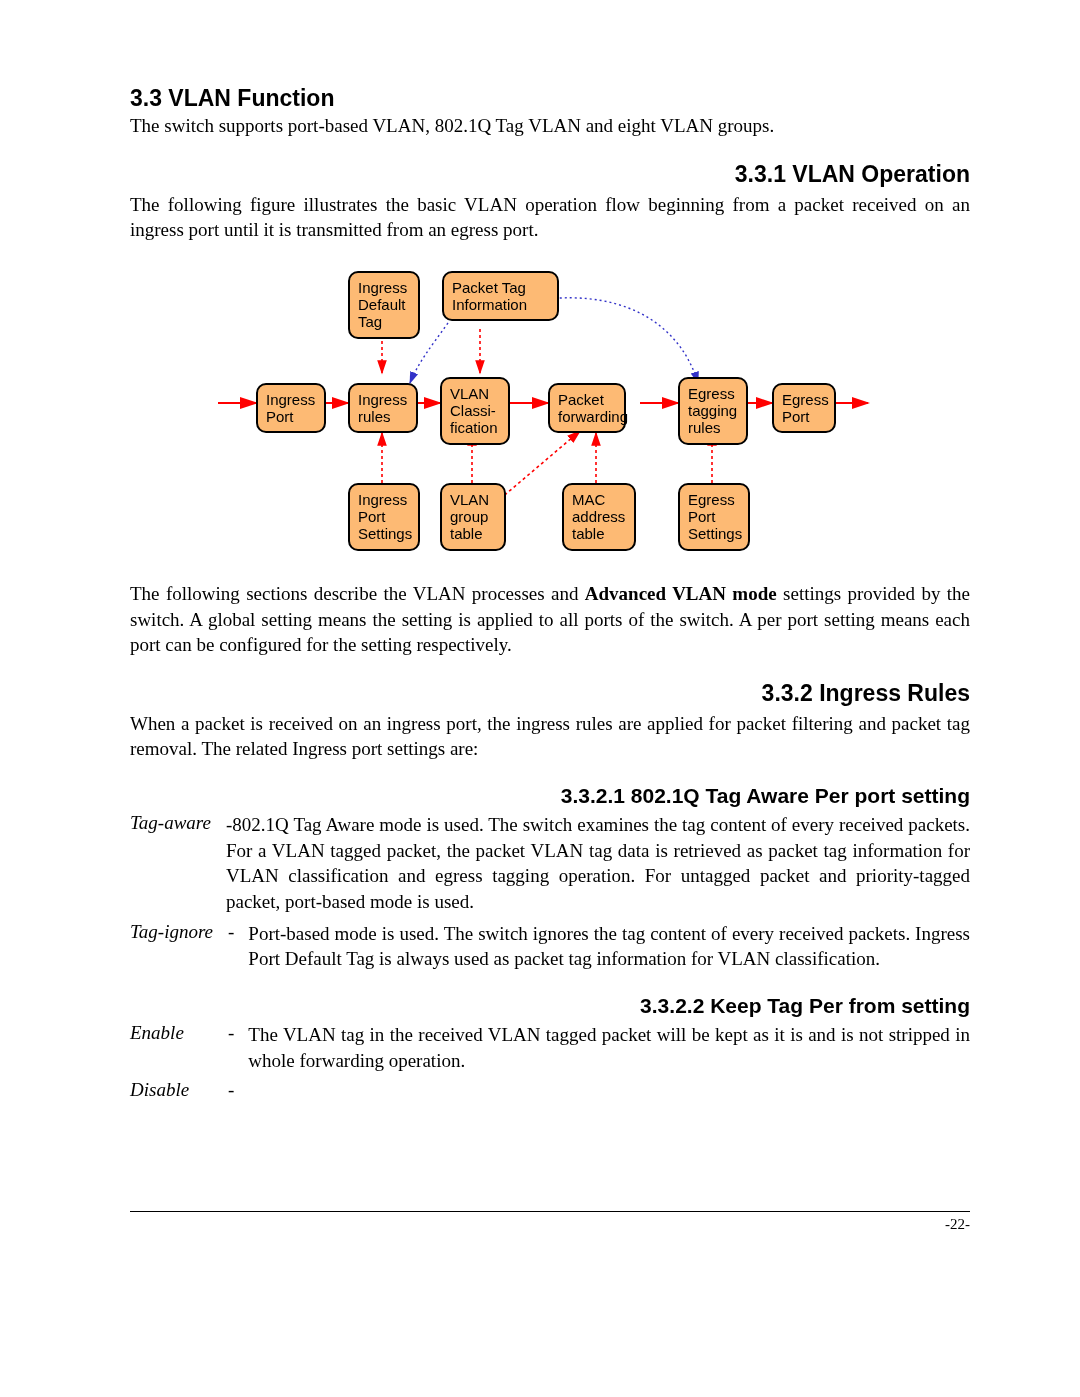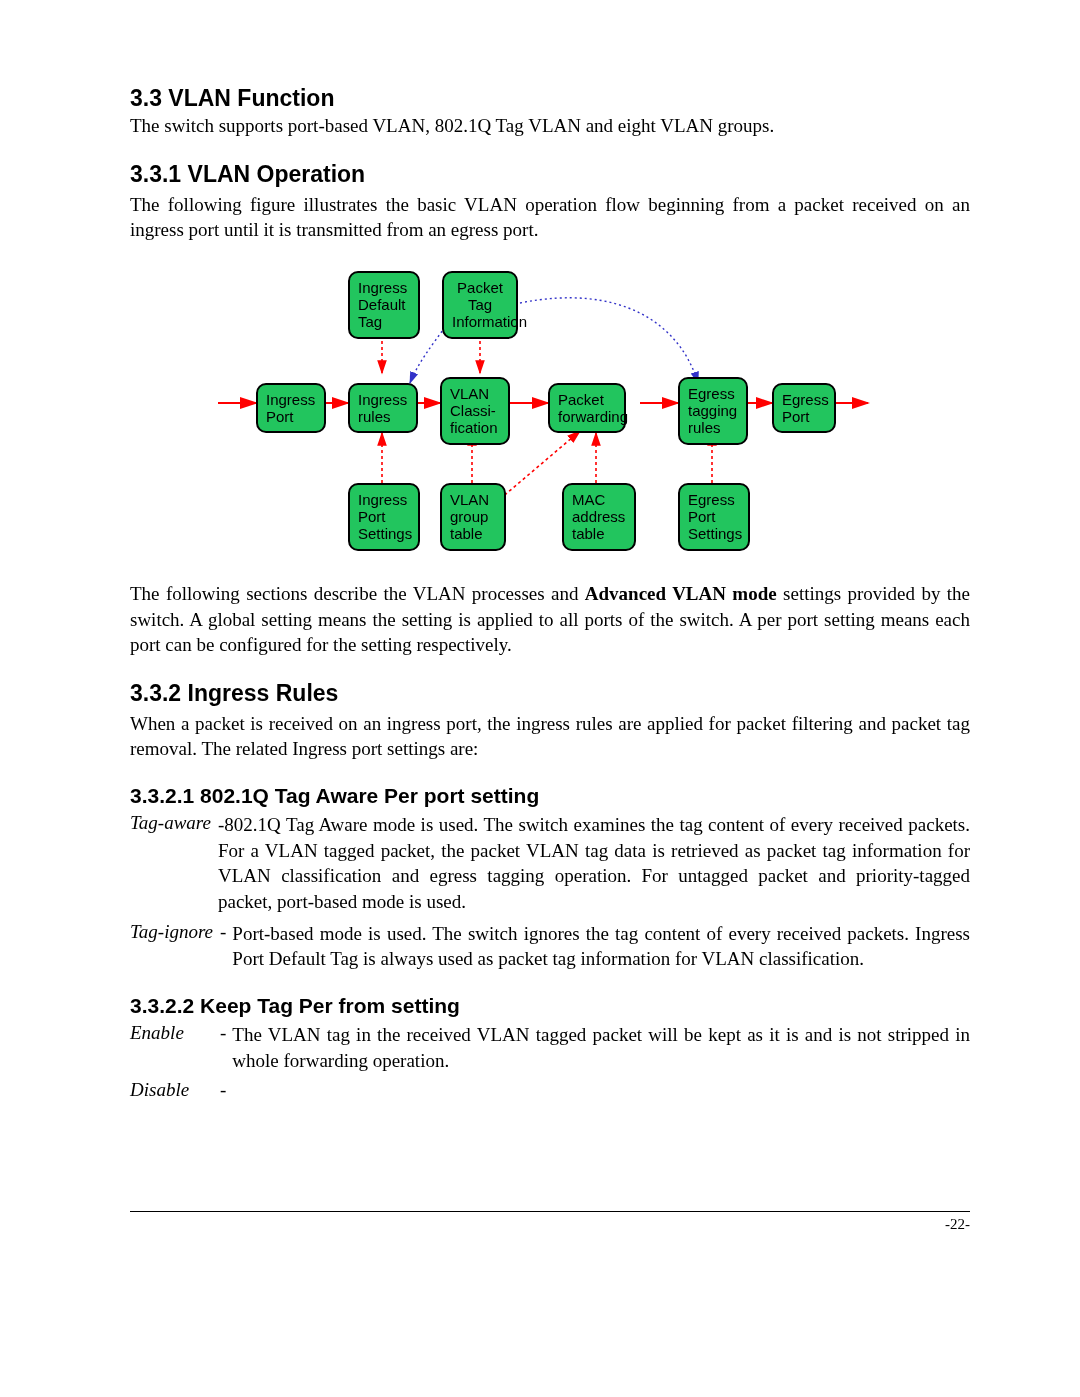--- a/index.html
+++ b/index.html
@@ -16,34 +16,36 @@
     font-family: Arial, Helvetica, sans-serif;
     font-weight: bold;
     font-size: 23px;
     margin: 0 0 1px 0;
   }
   h2.sub {
     font-family: Arial, Helvetica, sans-serif;
     font-weight: bold;
     font-size: 23px;
     margin: 22px 0 4px 0;
+    text-align: right;
   }
   h3.subsub {
     font-family: Arial, Helvetica, sans-serif;
     font-weight: bold;
     font-size: 21px;
     margin: 22px 0 4px 0;
+    text-align: right;
   }
   p.body {
     margin: 0 0 2px 0;
     line-height: 1.35;
     text-align: justify;
   }
   .bold { font-weight: bold; }
-  .def-row { display: flex; margin: 0 0 6px 0; }
+  .def-row { display: flex; margin: 0 0 6px 0; gap: 8px; }
   .def-term { font-style: italic; min-width: 88px; }
   .def-sep { margin: 0 6px 0 2px; }
   .def-body { flex: 1; text-align: justify; line-height: 1.35; }
   .footer {
     border-top: 1px solid #000;
     margin-top: 110px;
     text-align: right;
     font-size: 15px;
     padding-top: 4px;
   }
@@ -55,21 +57,21 @@
     margin: 20px 0 18px 70px;
   }
   .box {
     position: absolute;
     border: 2px solid #000;
     border-radius: 10px;
     font-family: Arial, Helvetica, sans-serif;
     font-size: 15px;
     line-height: 1.15;
     padding: 6px 8px;
-    background: #22c55e;
+    background: #fdba74;
     box-sizing: border-box;
   }
   svg.arrows {
     position: absolute;
     left: 0; top: 0;
     width: 650px; height: 300px;
     overflow: visible;
   }
 </style>
 </head>
@@ -107,21 +109,21 @@
     <line x1="396" y1="220" x2="396" y2="170" stroke="#ff0000" stroke-width="1.6" stroke-dasharray="3,3" marker-end="url(#ar-red)"></line>
     <line x1="512" y1="220" x2="512" y2="170" stroke="#ff0000" stroke-width="1.6" stroke-dasharray="3,3" marker-end="url(#ar-red)"></line>
 
     <line x1="300" y1="236" x2="380" y2="168" stroke="#ff0000" stroke-width="1.6" stroke-dasharray="3,3" marker-end="url(#ar-red)"></line>
 
     <path d="M320 40 C 420 20, 480 60, 498 120" fill="none" stroke="#3232c8" stroke-width="1.4" stroke-dasharray="2,3" marker-end="url(#ar-blue)"></path>
     <path d="M248 60 C 230 85, 218 100, 210 120" fill="none" stroke="#3232c8" stroke-width="1.4" stroke-dasharray="2,3" marker-end="url(#ar-blue)"></path>
   </svg>
 
   <div class="box" style="left:148px; top:8px; width:72px;">Ingress<br>Default<br>Tag</div>
-  <div class="box" style="left:242px; top:8px; width:76px;text-align:center;">Packet Tag<br>Information</div>
+  <div class="box" style="left:242px; top:8px; width:117px;">Packet Tag<br>Information</div>
 
   <div class="box" style="left:56px;  top:120px; width:70px;">Ingress<br>Port</div>
   <div class="box" style="left:148px; top:120px; width:70px;">Ingress<br>rules</div>
   <div class="box" style="left:240px; top:114px; width:70px;">VLAN<br>Classi-<br>fication</div>
   <div class="box" style="left:348px; top:120px; width:78px;">Packet<br>forwarding</div>
   <div class="box" style="left:478px; top:114px; width:70px;">Egress<br>tagging<br>rules</div>
   <div class="box" style="left:572px; top:120px; width:64px;">Egress<br>Port</div>
 
   <div class="box" style="left:148px; top:220px; width:72px;">Ingress<br>Port<br>Settings</div>
   <div class="box" style="left:240px; top:220px; width:66px;">VLAN<br>group<br>table</div>

